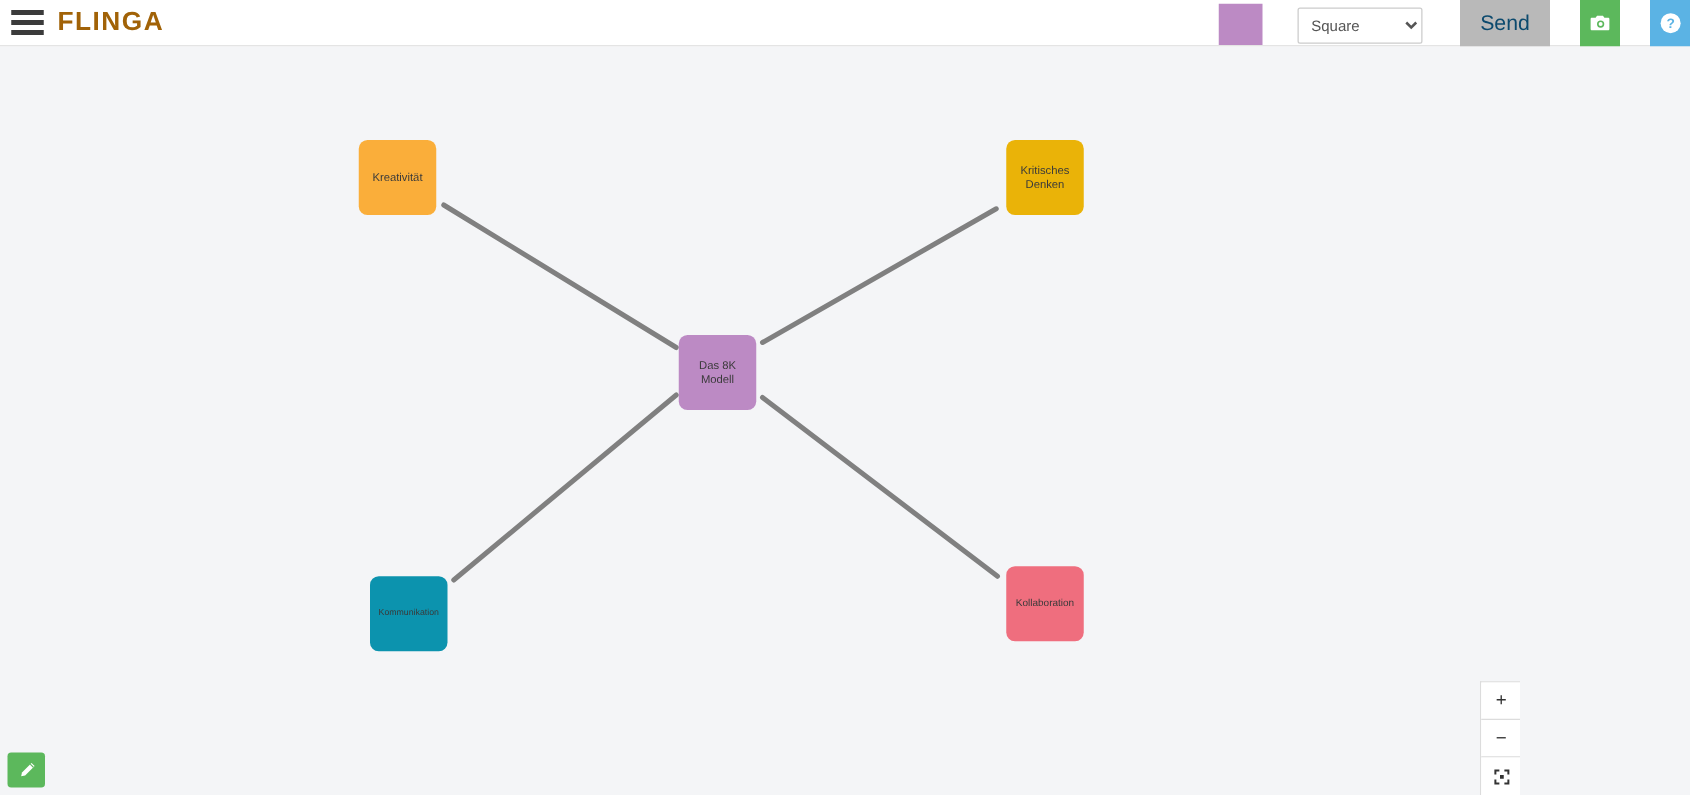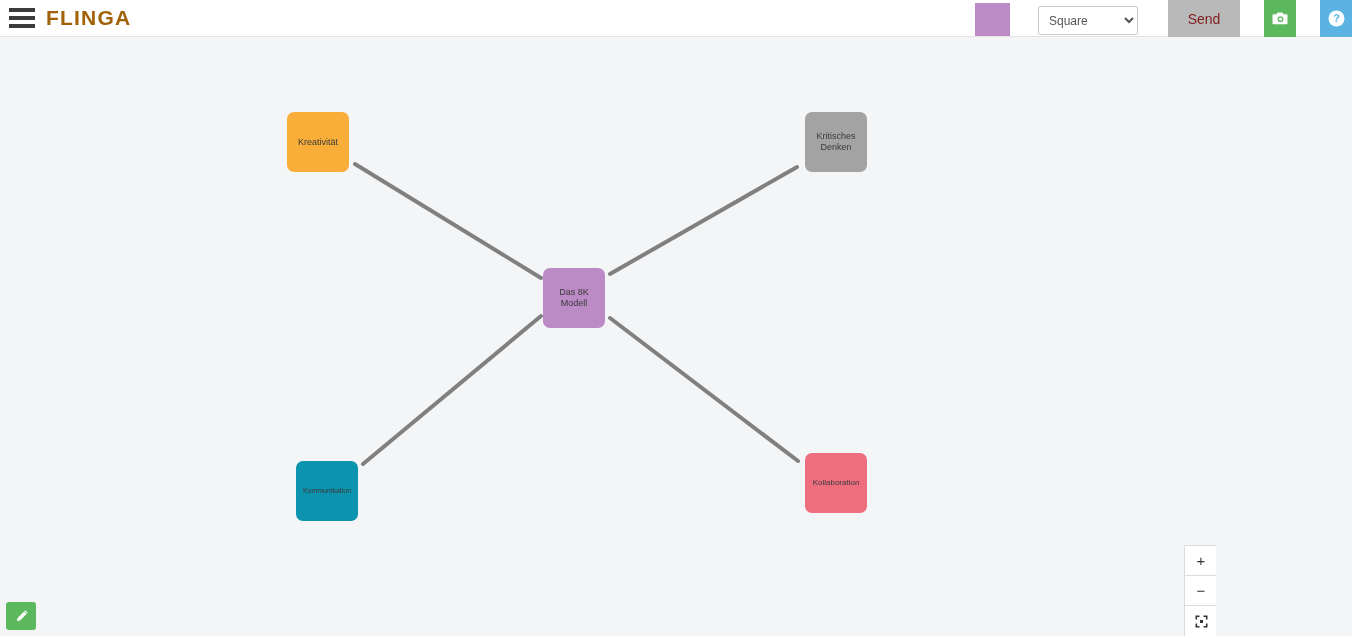--- a/index.html
+++ b/index.html
@@ -54,22 +54,22 @@
   .msg-input {
     width: 153px; height: 29px; margin: 4px 0 0 6px;
     border: 1px solid #cccccc; border-radius: 2px;
     font-size: 12px; color: #555; padding-left: 7px;
     font-family: "Liberation Sans", sans-serif;
     background: #fff;
   }
   .msg-input::placeholder { color: #b4b4b4; }
   .send-btn {
     width: 72px; height: 37px; margin-left: 6px;
-    background: #b9b9b9; color: #7f1d1d;
-    border: none; font-size: 14px;
+    background: #b9b9b9; color: #0c4a6e;
+    border: none; font-size: 17px;
     font-family: "Liberation Sans", sans-serif;
     cursor: default;
   }
   .icon-btn {
     width: 32px; height: 37px;
     border: none; display: flex; align-items: center; justify-content: center;
     cursor: pointer;
   }
   .icon-btn.camera { background: #5cb85c; }
   .icon-btn.help   { background: #5bb3e4; }
@@ -164,21 +164,21 @@
   <svg class="edges" id="edge-layer">
       <line x1="355" y1="127" x2="541" y2="241" stroke="#808080" stroke-width="4" stroke-linecap="round"></line>
       <line x1="797" y1="130" x2="610" y2="237" stroke="#808080" stroke-width="4" stroke-linecap="round"></line>
       <line x1="363" y1="427" x2="541" y2="279" stroke="#808080" stroke-width="4" stroke-linecap="round"></line>
       <line x1="798" y1="424" x2="610" y2="281" stroke="#808080" stroke-width="4" stroke-linecap="round"></line>
     </svg>
   <div id="node-layer">
       <div class="node" style="left: 287px; top: 75px; width: 62px; height: 60px; background: rgb(250, 174, 58); font-size: 9px;">
         <span>Kreativität</span>
       </div>
-      <div class="node" style="left: 805px; top: 75px; width: 62px; height: 60px; background: #a3a3a3; font-size: 9px; align-items: center;">
+      <div class="node" style="left: 805px; top: 75px; width: 62px; height: 60px; background: #eab308; font-size: 9px; align-items: center;">
         <span>Kritisches
 Denken</span>
       </div>
       <div class="node" style="left: 543px; top: 231px; width: 62px; height: 60px; background: rgb(188, 138, 196); font-size: 9px;">
         <span>Das 8K
 Modell</span>
       </div>
       <div class="node" style="left: 296px; top: 424px; width: 62px; height: 60px; background: rgb(12, 147, 174); font-size: 7px;">
         <span>Kommunikation</span>
       </div>

